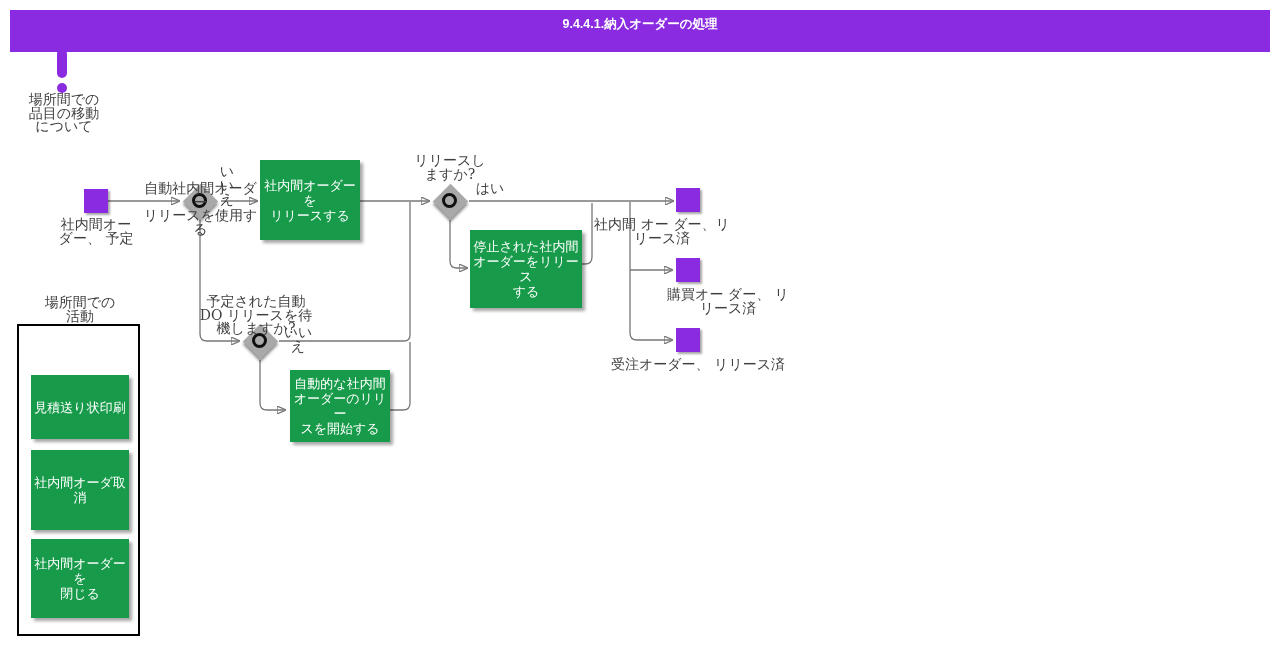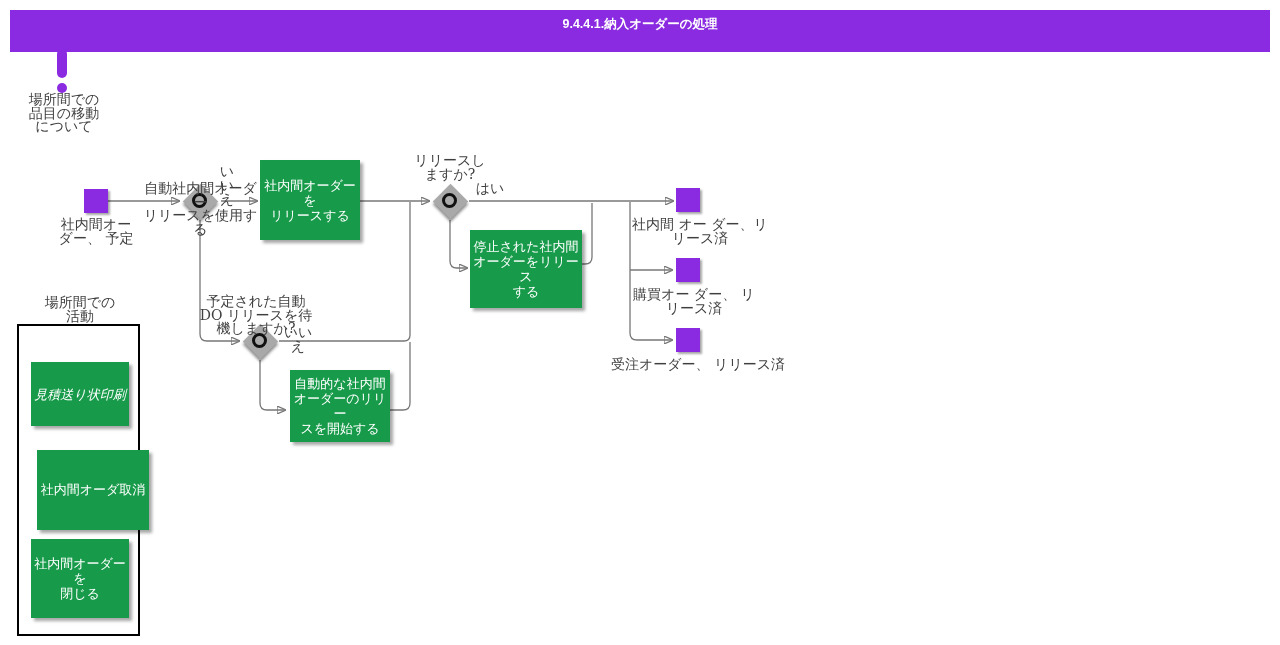--- a/index.html
+++ b/index.html
@@ -104,31 +104,31 @@
   <div class="lbl" style="left:196px;top:274px;width:120px;margin-top:21px;">予定された自動
 DO リリースを待
 機しますか?</div>
   <div class="lbl" style="left:278px;top:326px;width:40px;">いいえ</div>
 
   <div class="task" style="left:290px;top:370px;width:100px;height:72px;">自動的な社内間
 オーダーのリリー
 スを開始する</div>
 
   <div class="sq" style="left:676px;top:188px;"></div>
-  <div class="lbl" style="left:632px;top:218px;width:136px;">社内間 オー ダー、リ
+  <div class="lbl" style="left:594px;top:218px;width:136px;">社内間 オー ダー、リ
 リース済</div>
 
   <div class="sq" style="left:676px;top:258px;"></div>
-  <div class="lbl" style="left:626px;top:288px;width:136px;">購買オー ダー、 リ
+  <div class="lbl" style="left:660px;top:288px;width:136px;">購買オー ダー、 リ
 リース済</div>
 
   <div class="sq" style="left:676px;top:328px;"></div>
   <div class="lbl" style="left:608px;top:358px;width:180px;text-align:center;">受注オーダー、 リリース済</div>
 
   <div class="lbl" style="left:40px;top:296px;width:80px;">場所間での
 活動</div>
   <div class="panel"></div>
-  <div class="task" style="left:31px;top:362px;width:98px;height:64px;font-style:italic;">見積送り状印刷</div>
-  <div class="task" style="left:37px;top:450px;width:112px;height:80px;font-family:Liberation Mono, monospace;">社内間オーダ取消</div>
+  <div class="task" style="left:31px;top:375px;width:98px;height:64px;">見積送り状印刷</div>
+  <div class="task" style="left:31px;top:450px;width:98px;height:80px;">社内間オーダ取消</div>
   <div class="task" style="left:31px;top:539px;width:98px;height:79px;">社内間オーダーを
 閉じる</div>
 
 </div>
 
 </body></html>

